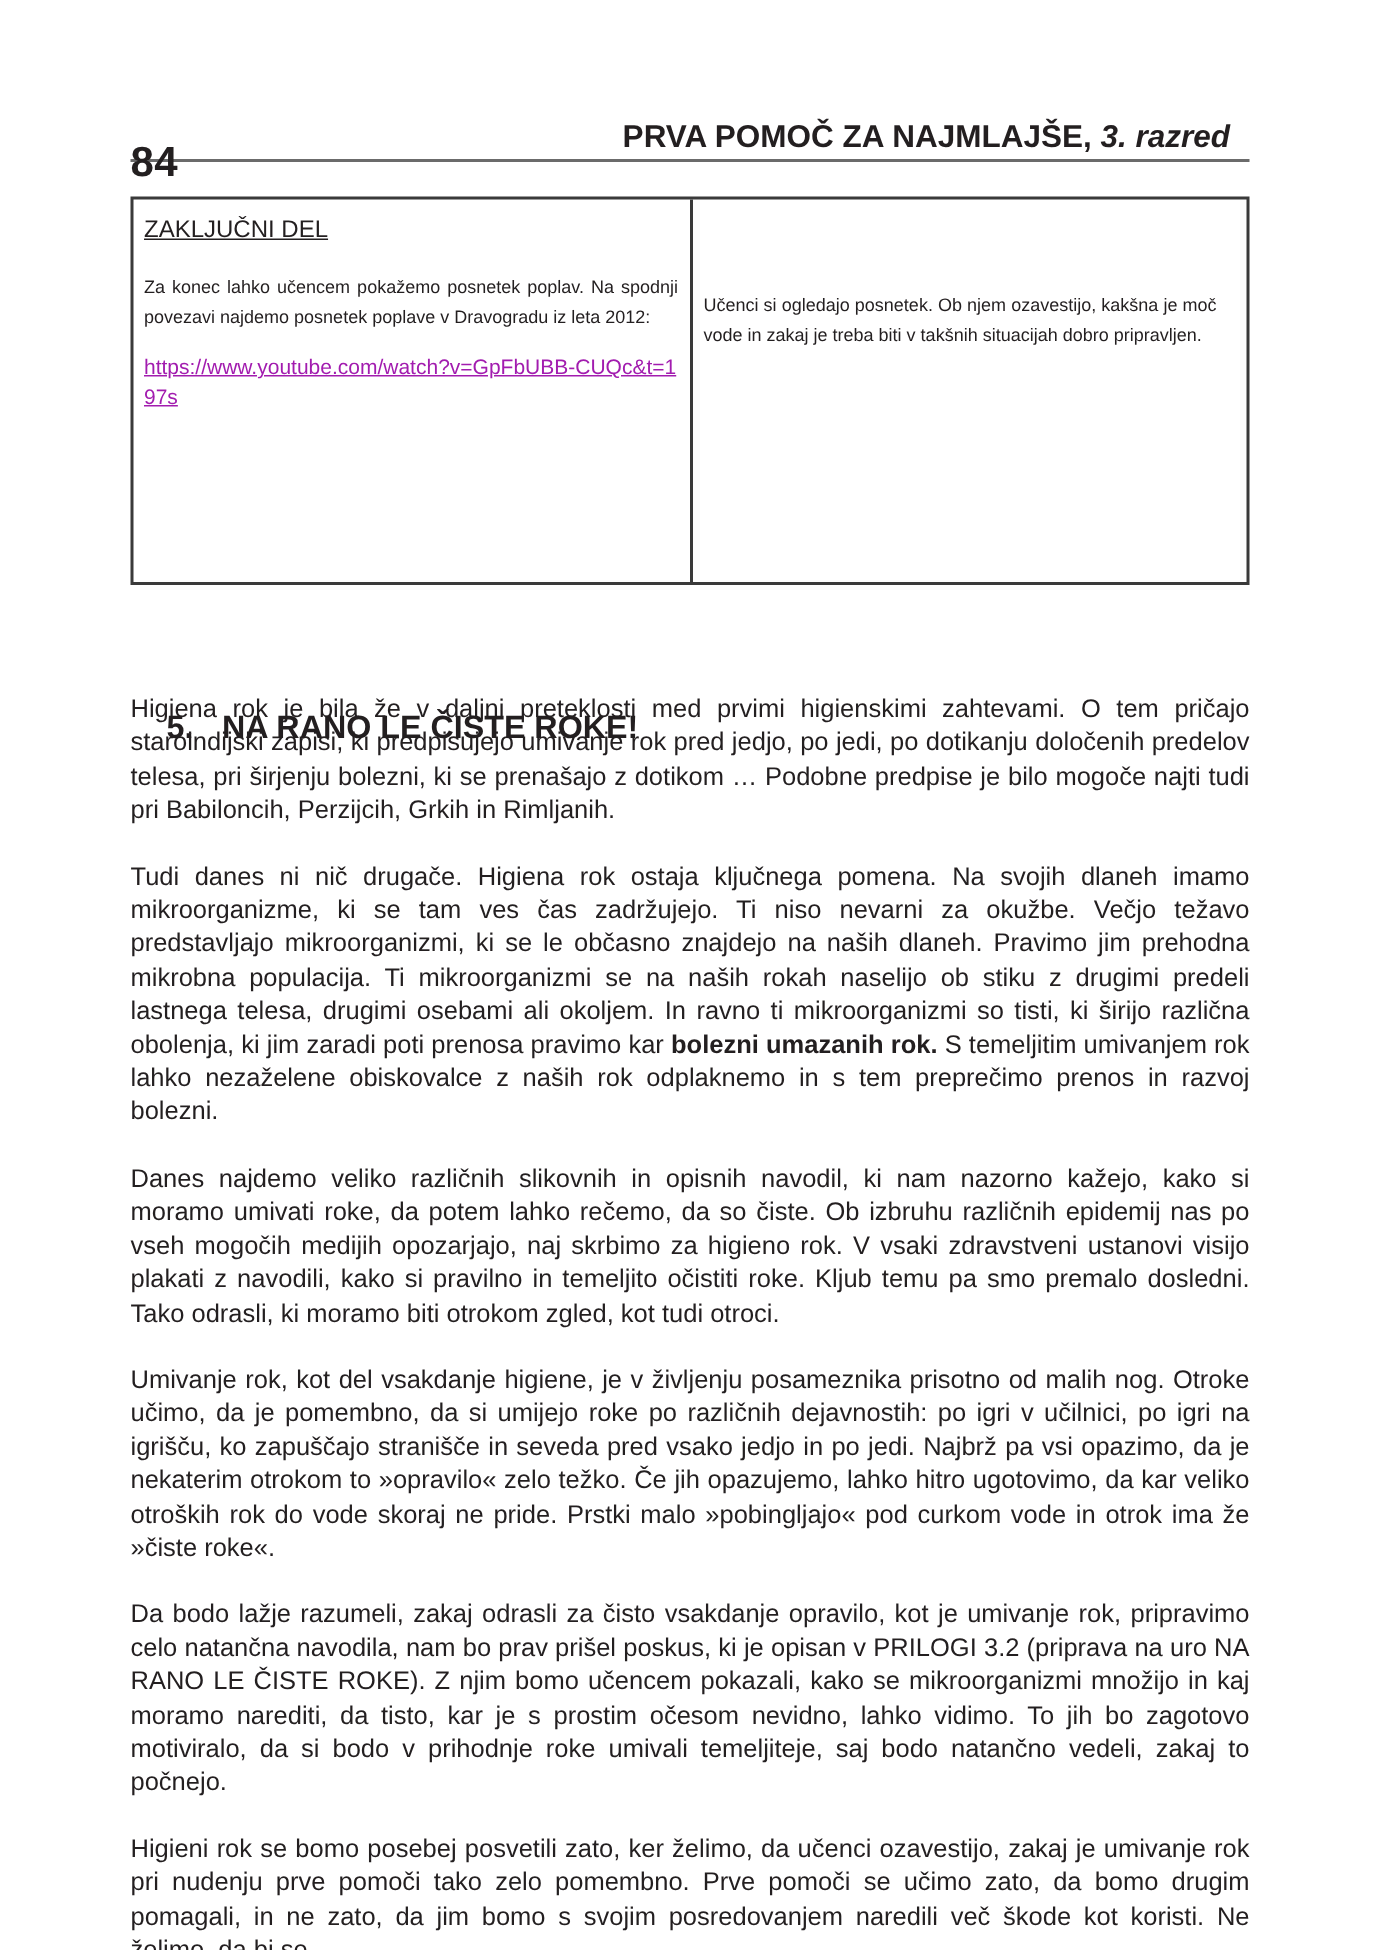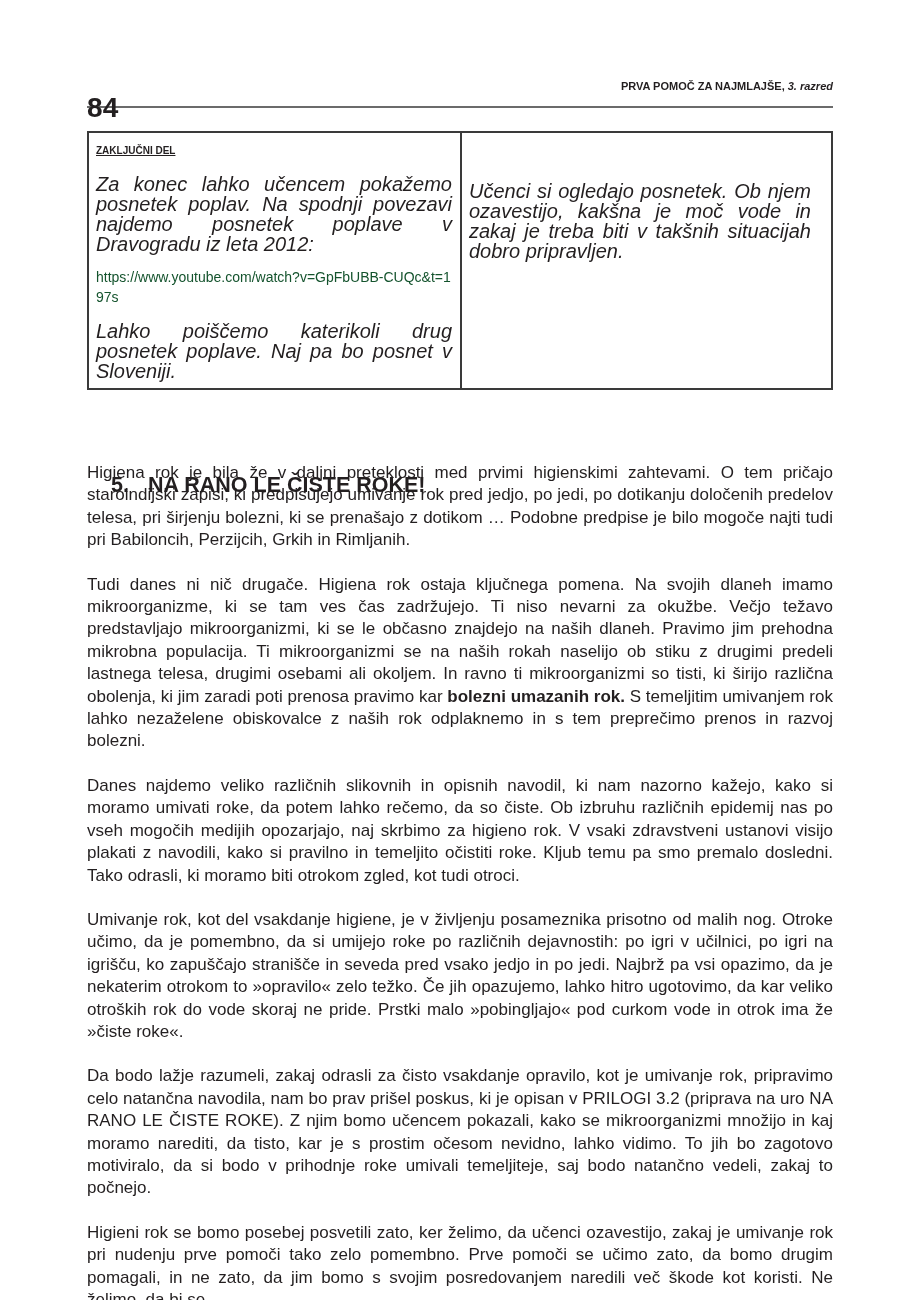--- a/index.html
+++ b/index.html
@@ -10,45 +10,45 @@
   }
   .page-header {
     position: absolute; left: 87px; top: 74px; width: 746px; height: 32px;
     border-bottom: 2px solid #6b6b6b;
   }
   .page-number {
     position: absolute; left: 0; top: 18px;
     font-size: 28px; font-weight: bold; letter-spacing: 0.2px;
   }
   .running-title {
-    position: absolute; right: 0; top: 6px;
-    font-size: 11px; font-weight: bold; white-space: nowrap;
+    position: absolute; right: 13px; top: 6px;
+    font-size: 21px; font-weight: bold; white-space: nowrap;
   }
   .running-title .it { font-style: italic; }
 
   .lesson-table {
     position: absolute; left: 87px; top: 131px; width: 746px; height: 259px;
     border: 2px solid #3a3a3a; box-sizing: border-box;
     display: flex;
   }
   .col-left {
     width: 373px; border-right: 2px solid #3a3a3a; box-sizing: border-box;
     padding: 12px 8px 0 7px;
   }
   .col-right {
     flex: 1; padding: 44px 20px 0 7px; box-sizing: border-box;
   }
   .cell-heading {
-    font-size: 10px; text-decoration: underline; margin: 0 0 18px 0; font-weight: bold;
+    font-size: 16px; text-decoration: underline; margin: 0 0 18px 0;
   }
   .cell-p {
-    font-size: 20px; line-height: 20px; text-align: justify; margin: 4px 0 13px 0; font-style: italic;
+    font-size: 12px; line-height: 20px; text-align: justify; margin: 16px 0 13px 0;
   }
   .cell-link {
-    font-size: 14px; line-height: 20px; color: #14532d; 
+    font-size: 14px; line-height: 20px; color: #a21caf; text-decoration: underline;
     margin: 0 0 14px 0; display: block; word-break: break-all;
   }
 
   .section-title {
     position: absolute; left: 111px; top: 425px;
     font-size: 21.5px; font-weight: bold; white-space: nowrap; margin-top: 48px;
   }
   .section-title .num { display: inline-block; width: 37px; }
 
   .body-text {
@@ -66,21 +66,20 @@
 <div class="page-header">
   <span class="page-number">84</span>
   <span class="running-title"><span>PRVA POMOČ ZA NAJMLAJŠE,</span><span class="it"> 3. razred</span></span>
 </div>
 
 <div class="lesson-table">
   <div class="col-left">
     <p class="cell-heading">ZAKLJUČNI DEL</p>
     <p class="cell-p">Za konec lahko učencem pokažemo posnetek poplav. Na spodnji povezavi najdemo posnetek poplave v Dravogradu iz leta 2012:</p>
     <a class="cell-link">https://www.youtube.com/watch?v=GpFbUBB-CUQc&amp;t=197s</a>
-    <p class="cell-p">Lahko poiščemo katerikoli drug posnetek poplave. Naj pa bo posnet v Sloveniji.</p>
   </div>
   <div class="col-right">
     <p class="cell-p">Učenci si ogledajo posnetek. Ob njem ozavestijo, kakšna je moč vode in zakaj je treba biti v takšnih situacijah dobro pripravljen.</p>
   </div>
 </div>
 
 <div class="section-title">
   <span class="num">5.</span><span>NA RANO LE ČISTE ROKE!</span>
 </div>
 

